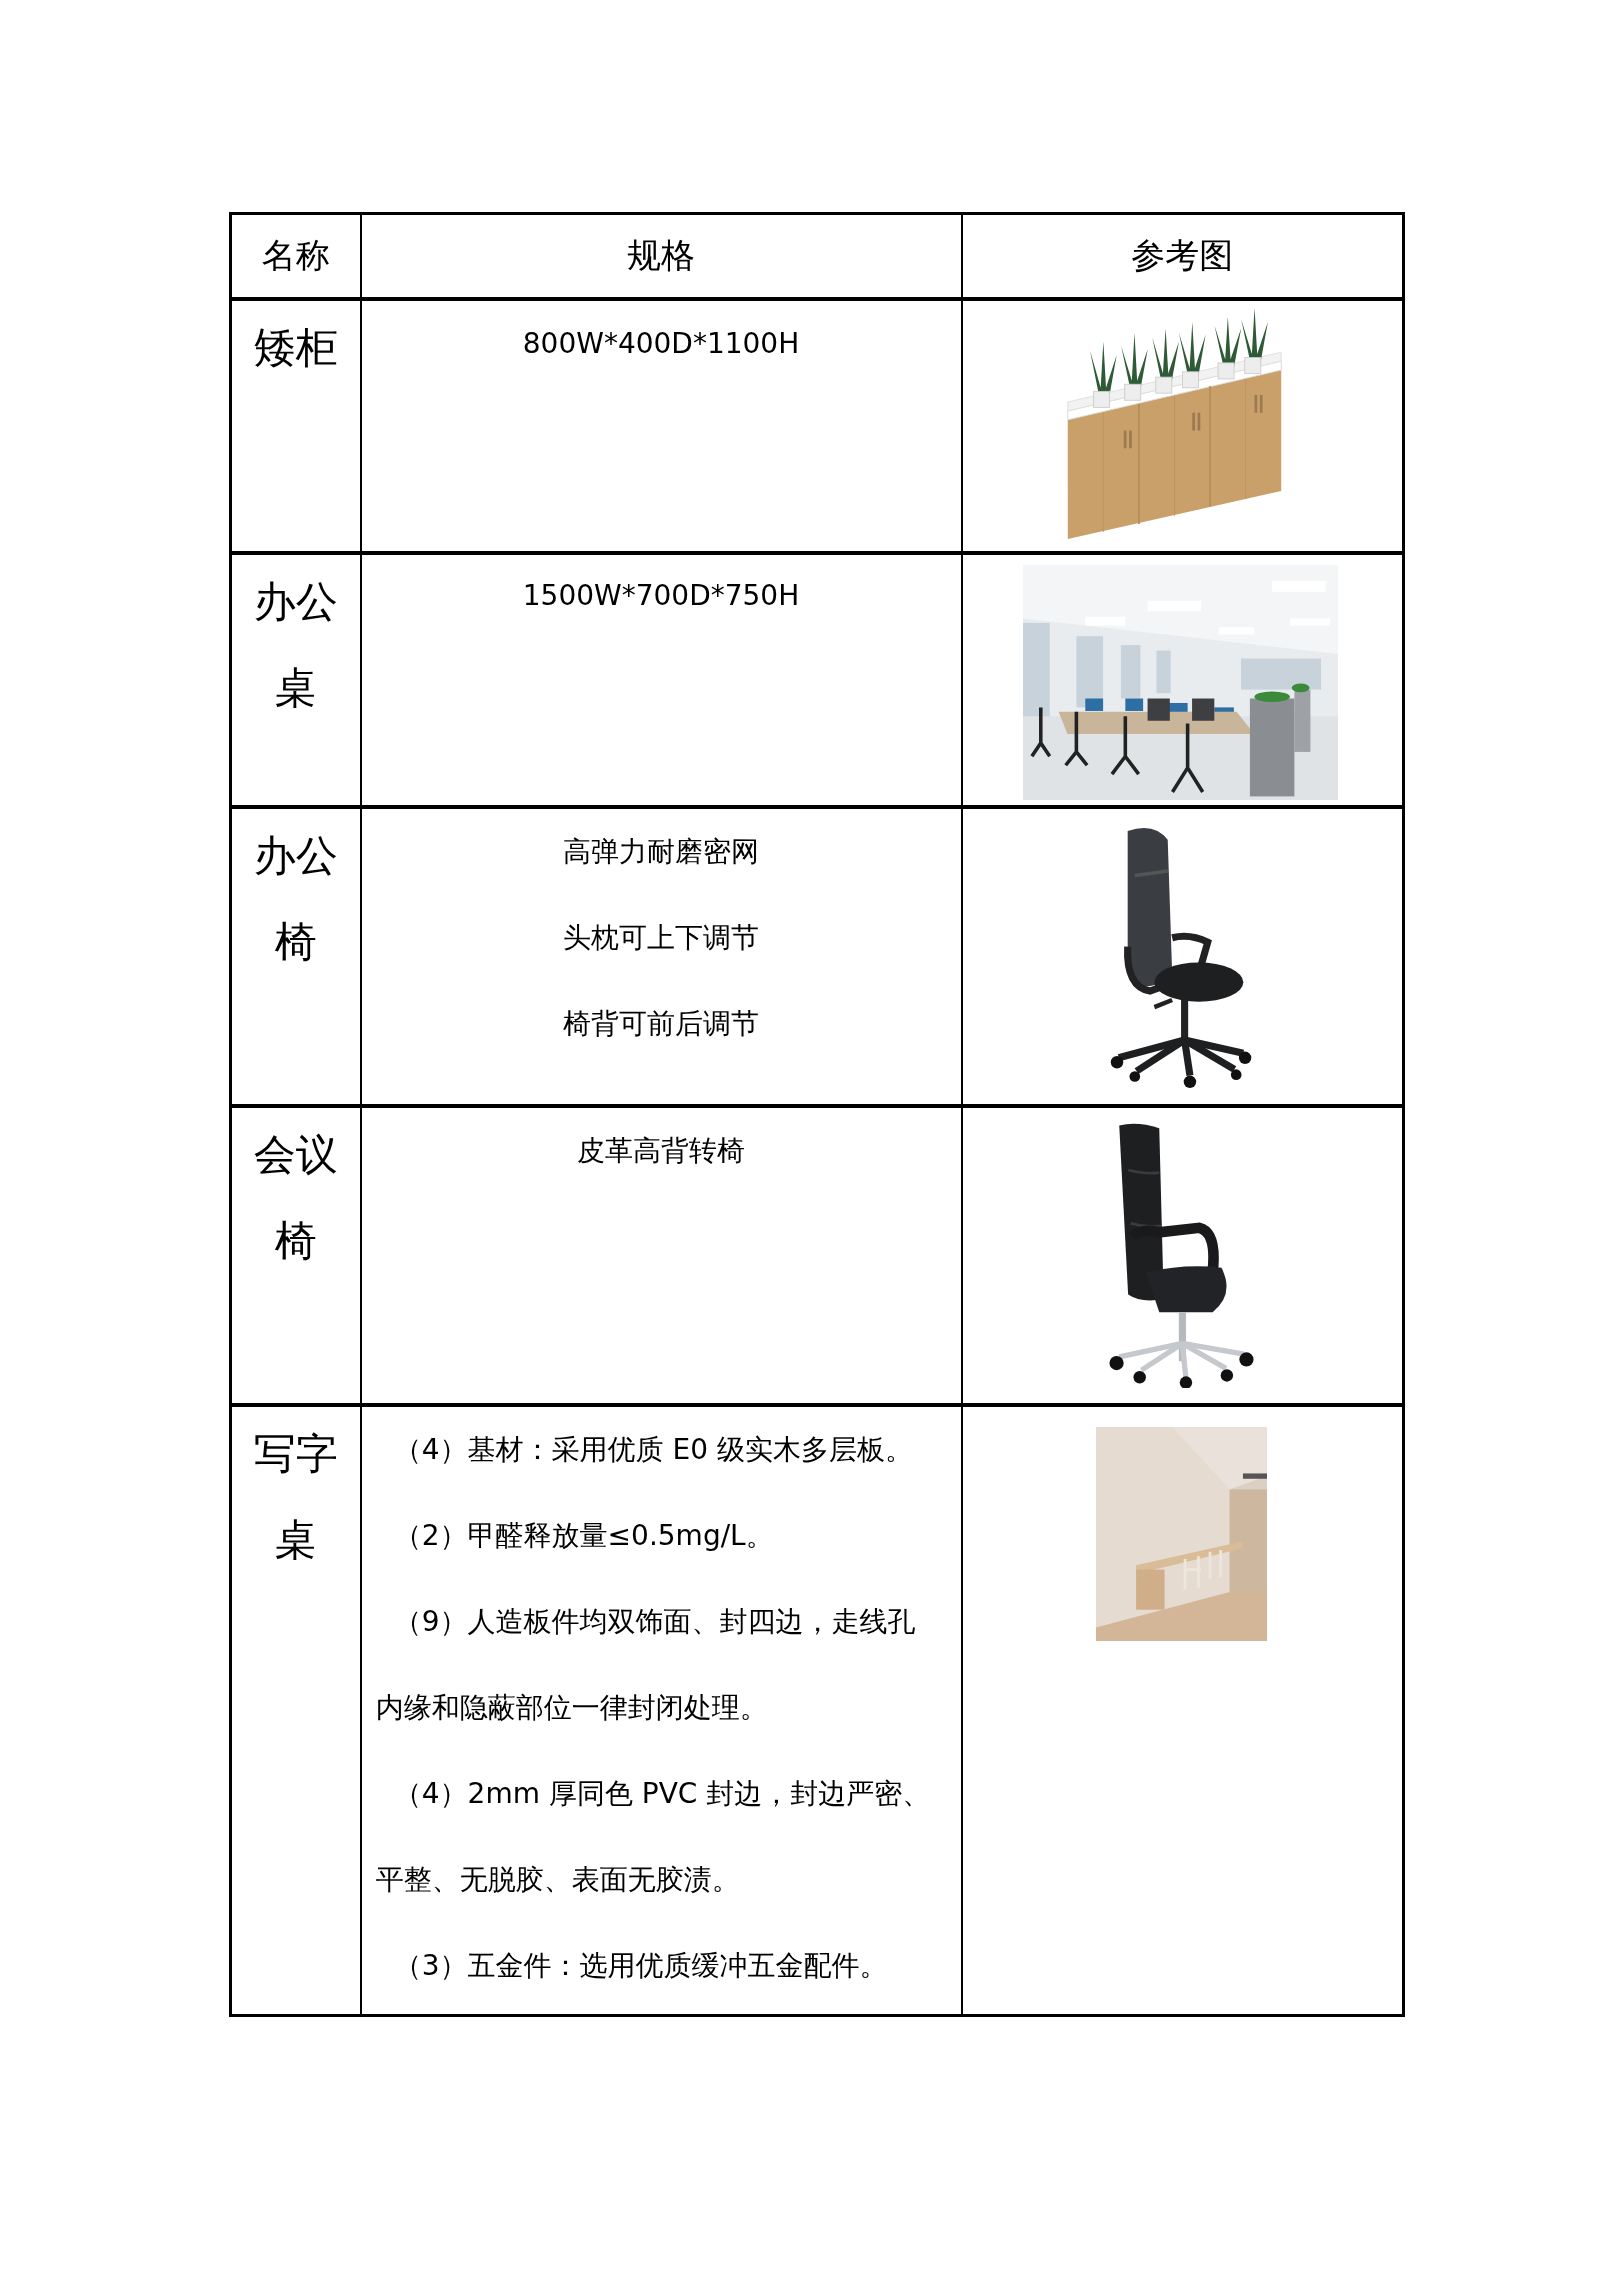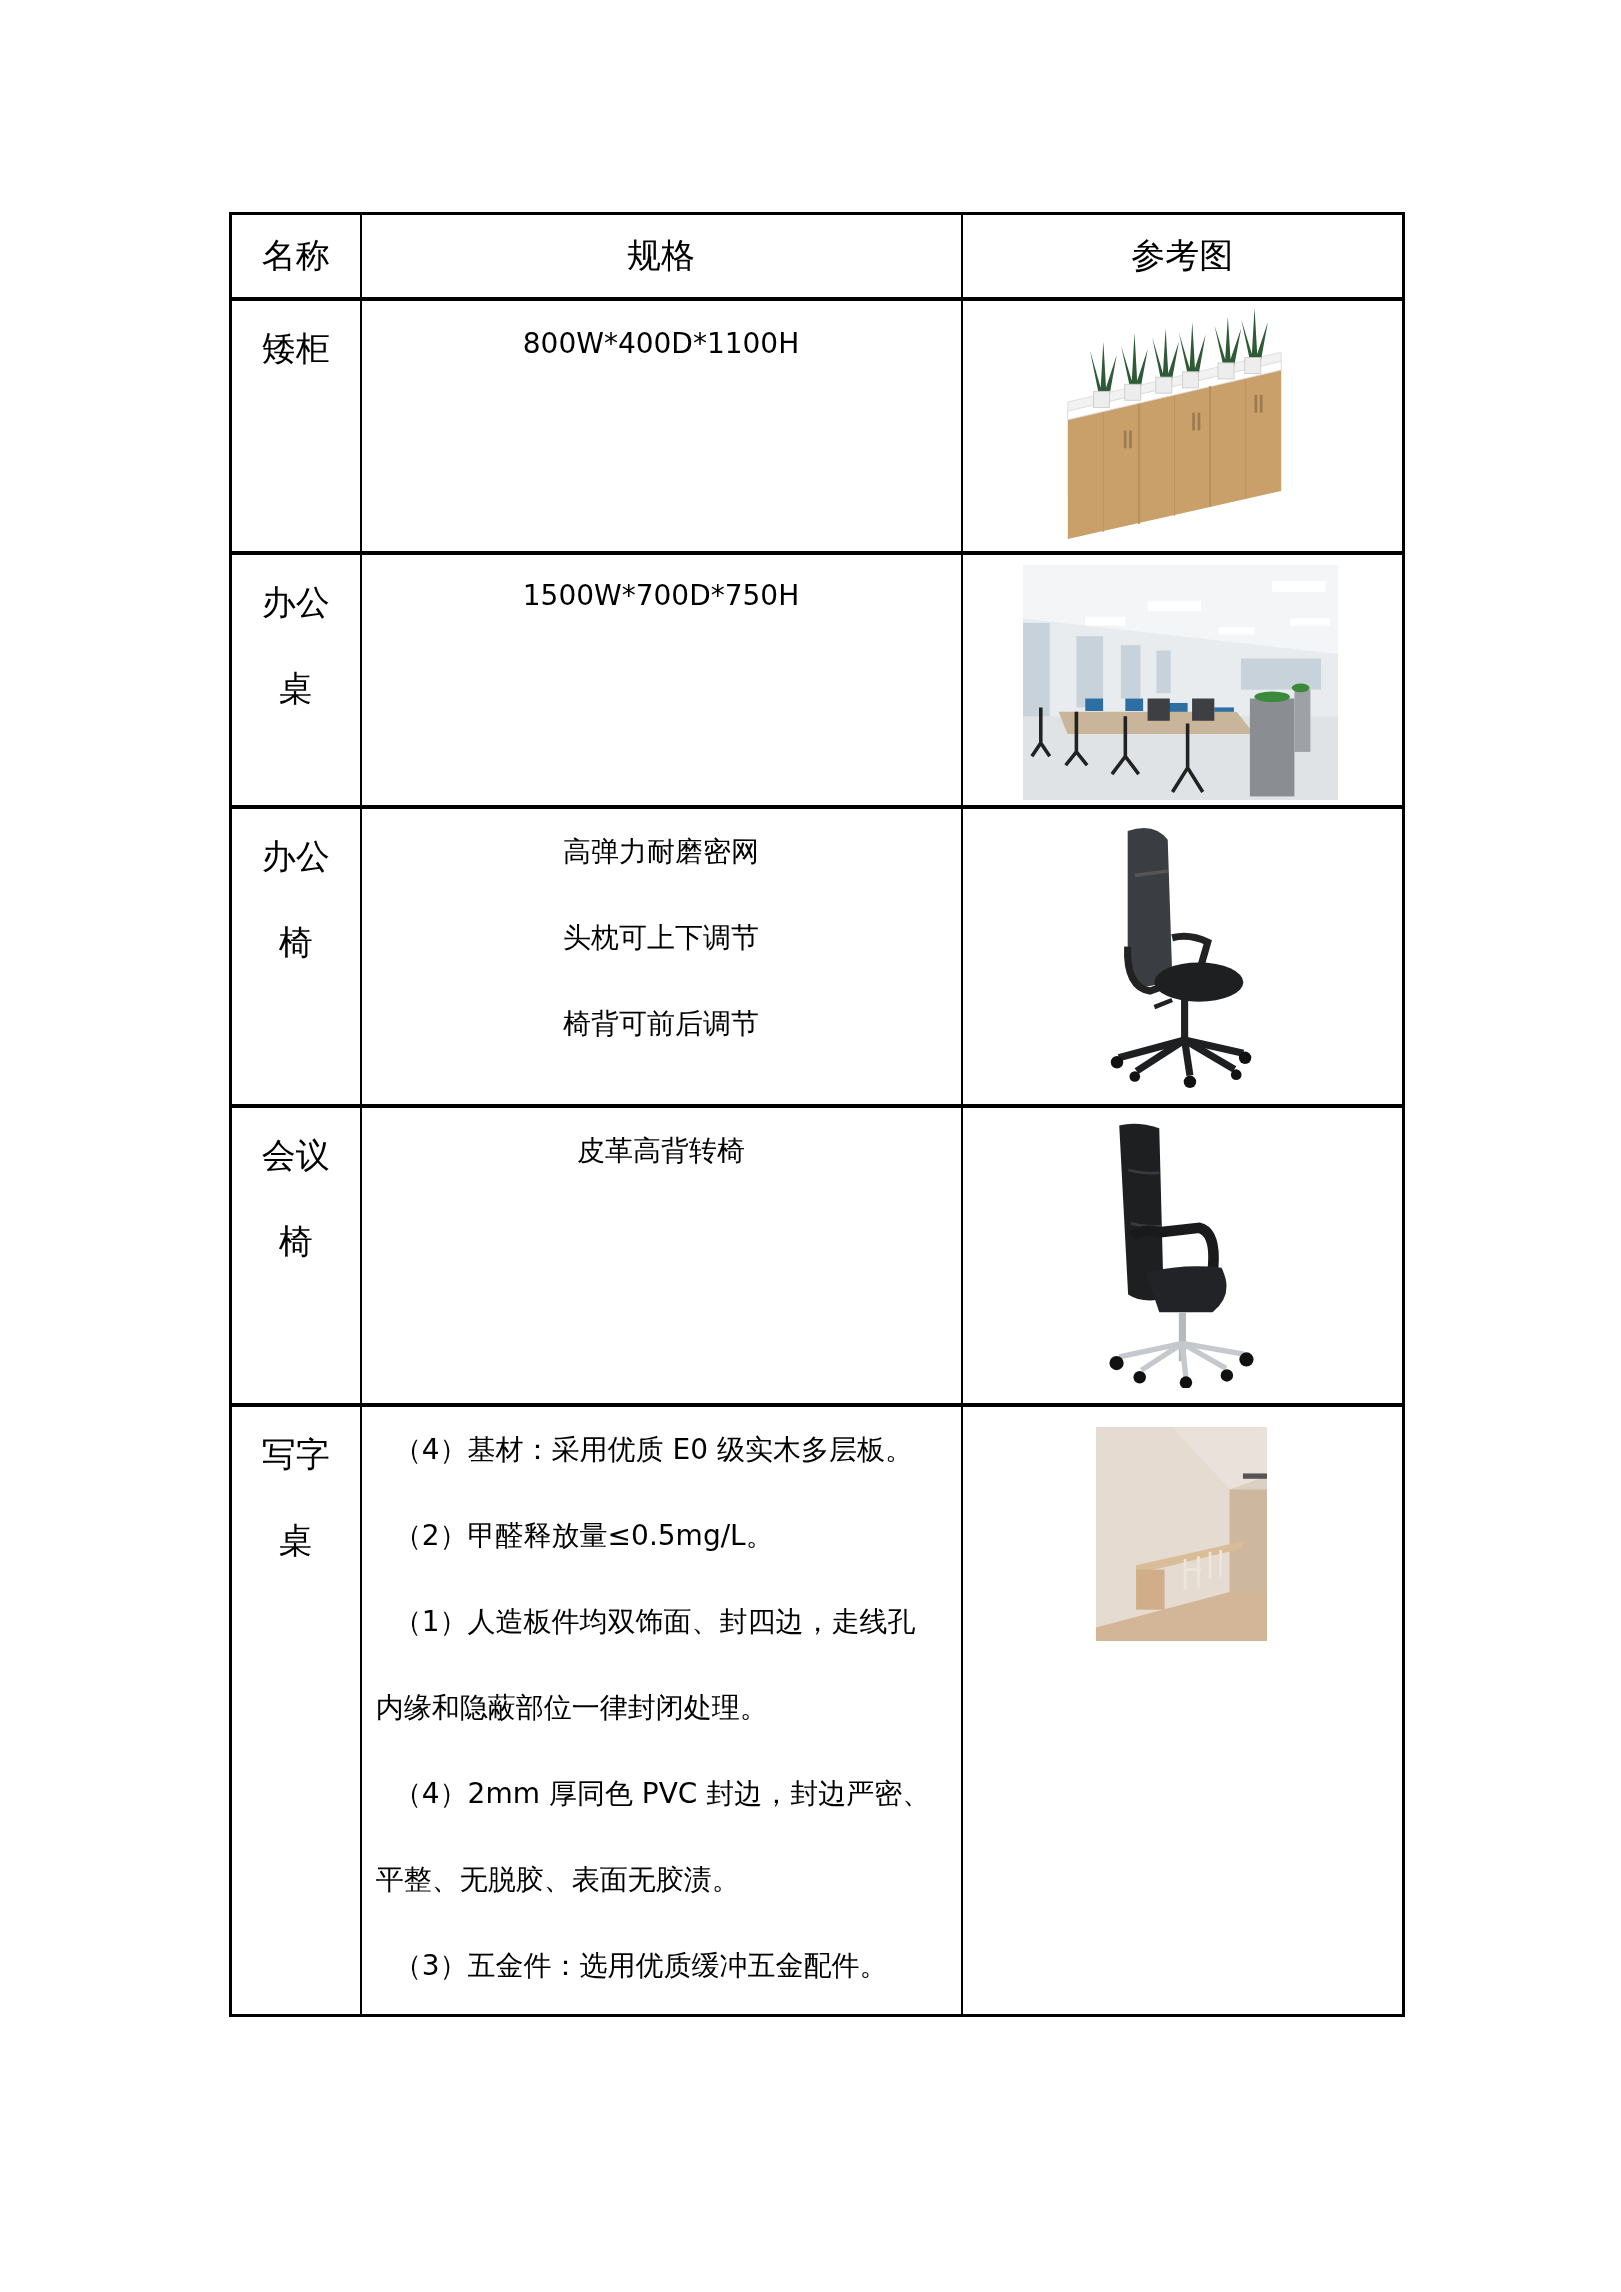--- a/index.html
+++ b/index.html
@@ -12,21 +12,21 @@
   .spec-table tr.row-sep-thick > td { border-top-width: 4.5px; }
   .spec-table { border: 3.6px solid #000; }
 
   col.c-name { width: 130px; }
   col.c-spec { width: 601px; }
   col.c-ref  { width: 442px; }
 
   .head-row th { height: 82px; vertical-align: middle; font-weight: normal;
                  font-size: 34px; text-align: center; }
 
-  .name-cell { text-align: center; font-size: 34px; line-height: 86px; padding-top: 3.6px !important; }
+  .name-cell { text-align: center; font-size: 42px; line-height: 86px; padding-top: 3.6px !important; }
   .name-cell .nline { display: block; }
 
   .spec-cell { text-align: center; font-size: 28px; }
   .spec-cell .sline { display: block; line-height: 86px; }
   .spec-cell.single .sline { line-height: 86px; padding-top: 0; }
 
   .spec-cell.list { text-align: left; padding-left: 14.3px !important; padding-right: 7.1px !important; }
   .spec-cell.list .sline { line-height: 86px; white-space: nowrap; font-size: 28px; }
   .spec-cell.list .indent { padding-left: 18px; }
 
@@ -229,21 +229,21 @@
   </tr>
 
   <tr class="row-sep-thick" style="height:610px">
     <td class="name-cell">
       <span class="nline">写字</span>
       <span class="nline">桌</span>
     </td>
     <td class="spec-cell list">
       <span class="sline indent">（4）基材：采用优质 E0 级实木多层板。</span>
       <span class="sline indent">（2）甲醛释放量≤0.5mg/L。</span>
-      <span class="sline indent">（1）人造板件均双饰面、封四边，走线孔</span>
+      <span class="sline indent">（9）人造板件均双饰面、封四边，走线孔</span>
       <span class="sline">内缘和隐蔽部位一律封闭处理。</span>
       <span class="sline indent">（4）2mm 厚同色 PVC 封边，封边严密、</span>
       <span class="sline">平整、无脱胶、表面无胶渍。</span>
       <span class="sline indent">（3）五金件：选用优质缓冲五金配件。</span>
     </td>
     <td class="ref-cell">
       <svg class="img deskroom" viewBox="0 0 192 240">
         <rect x="0" y="0" width="192" height="240" fill="#dccfc3"></rect>
         <polygon points="0,0 85,0 150,70 150,190 0,240" fill="#e6dbd1"></polygon>
         <polygon points="85,0 192,0 192,55 150,70" fill="#eae2da"></polygon>

